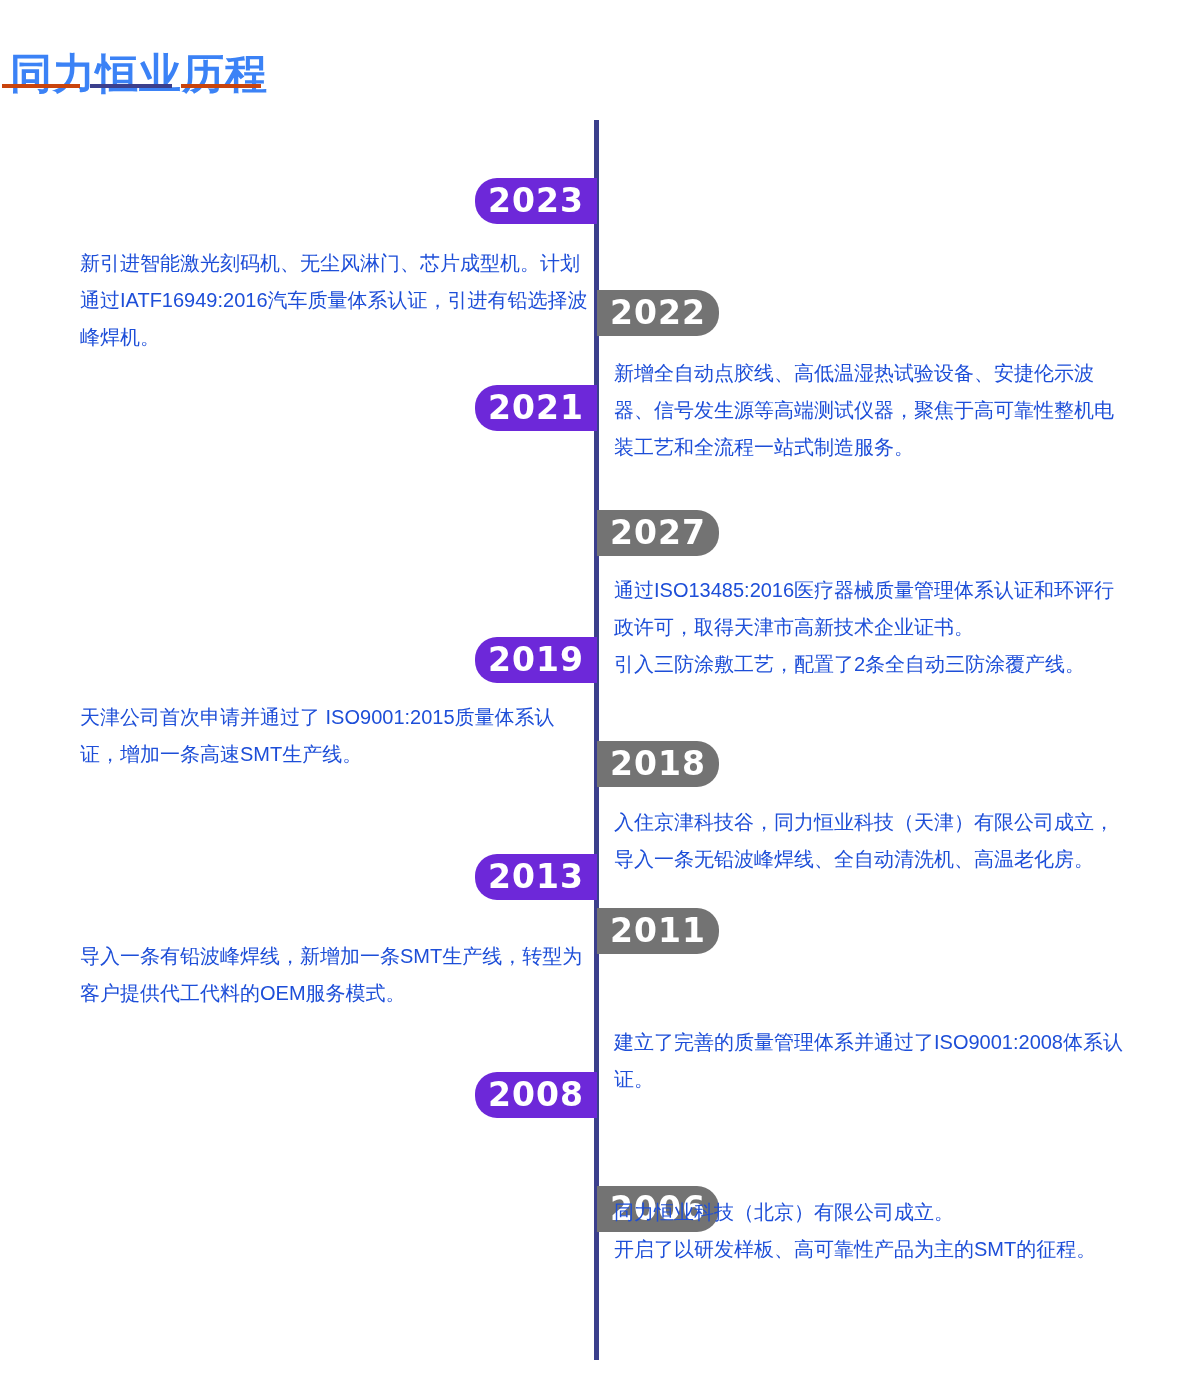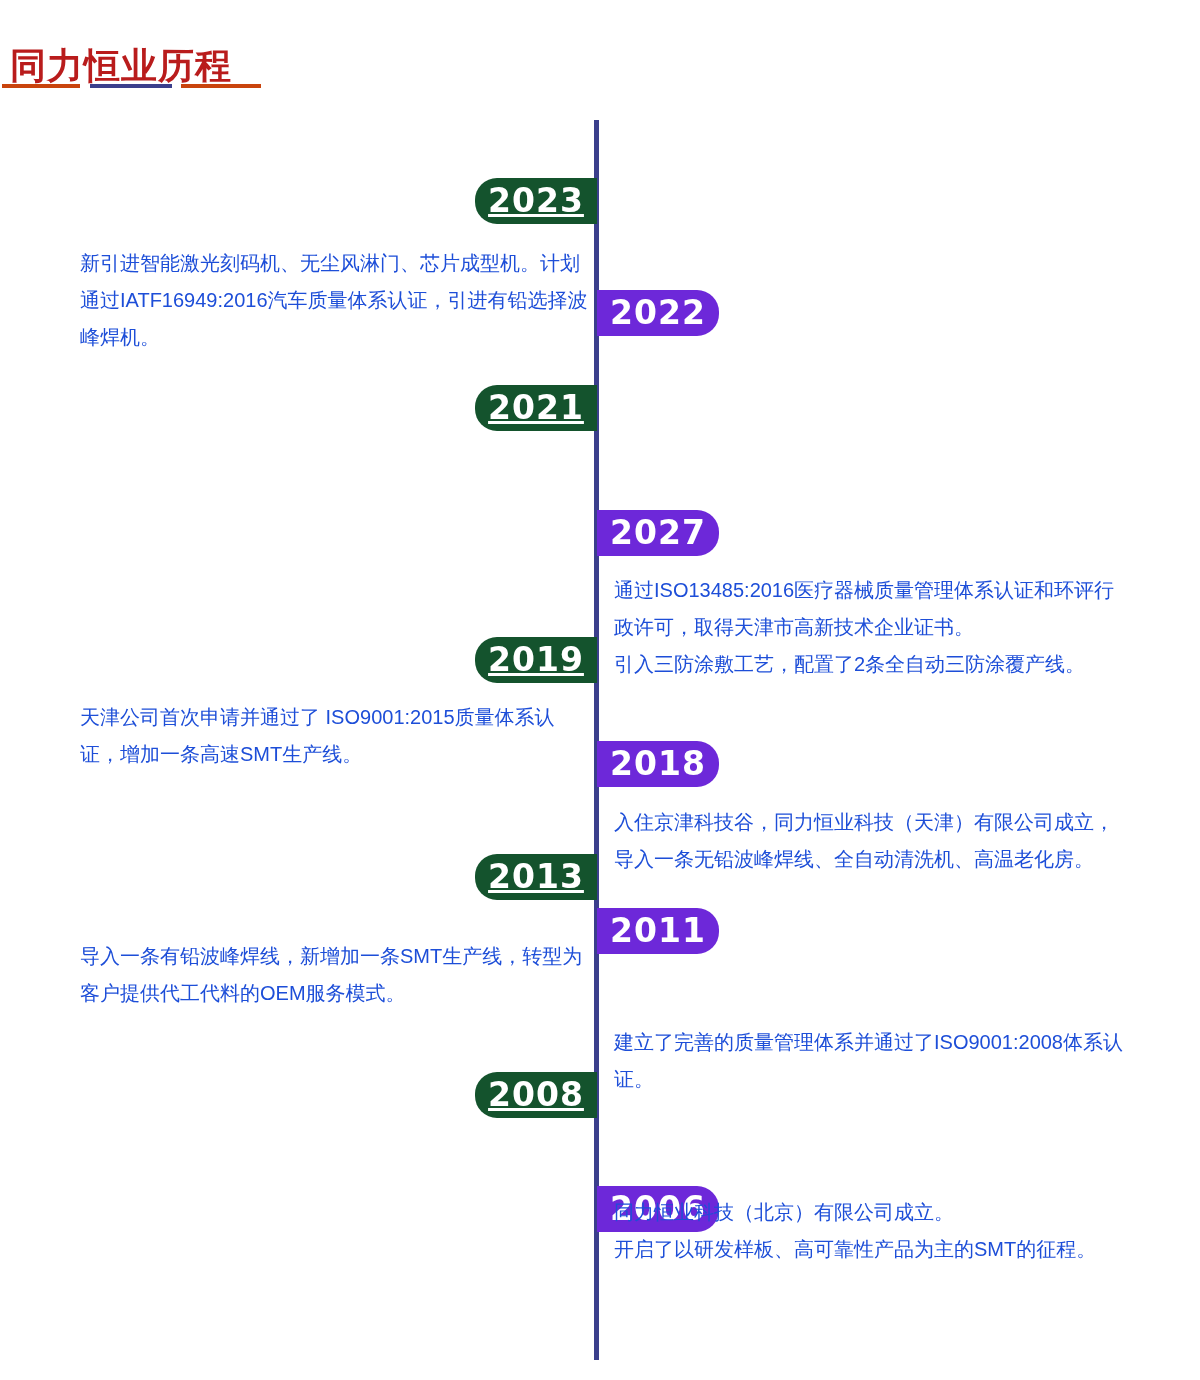--- a/index.html
+++ b/index.html
@@ -8,23 +8,23 @@
     width:1200px;
     height:1380px;
     background:#ffffff;
     overflow:hidden;
     font-family:"Liberation Sans","DejaVu Sans",sans-serif;
   }
   
   .page-title{
     position:absolute;
     left:10px; top:18px;
-    font-size:36px;
+    font-size:42px;
     font-weight:bold;
-    color:#b91c1c;
+    color:#3b82f6;
     letter-spacing:1px;
   }
   .title-rules{position:absolute; left:2px; top:84px; width:300px; height:4px;}
   .rule{position:absolute; top:0; height:4px;}
   .rule-1{left:0;   width:78px; background:#C9440D;}
   .rule-2{left:88px; width:82px; background:#3B3F8C;}
   .rule-3{left:179px;width:80px; background:#C9440D;}
   
   .spine{
     position:absolute;
@@ -40,27 +40,26 @@
     color:#ffffff;
     font-size:33px;
     font-weight:bold;
     line-height:46px;
     text-align:center;
     letter-spacing:1px;
     font-family:"DejaVu Sans","Liberation Sans",sans-serif;
   }
   .badge.left{
     right:603px;
-    background:#14532d;
+    background:#6d28d9;
     border-radius:22px 0 0 22px;
-    text-decoration:underline;
   }
   .badge.right{
     left:597px;
-    background:#6d28d9;
+    background:#737373;
     border-radius:0 22px 22px 0;
   }
   
   .desc{
     position:absolute;
     margin:0;
     font-size:20px;
     line-height:37px;
     color:#1d4ed8;
     white-space:pre-line;
@@ -90,20 +89,21 @@
     <span class="rule rule-2"></span>
     <span class="rule rule-3"></span>
   </div>
 
   <div class="spine"></div>
 
   <div class="badge left b-2023">2023</div>
   <p class="desc left t-2023">新引进智能激光刻码机、无尘风淋门、芯片成型机。计划通过IATF16949:2016汽车质量体系认证，引进有铅选择波峰焊机。</p>
 
   <div class="badge right b-2022">2022</div>
+  <p class="desc right t-2022">新增全自动点胶线、高低温湿热试验设备、安捷伦示波器、信号发生源等高端测试仪器，聚焦于高可靠性整机电装工艺和全流程一站式制造服务。</p>
 
   <div class="badge left b-2021">2021</div>
 
   <div class="badge right b-2020">2027</div>
   <p class="desc right t-2020">通过ISO13485:2016医疗器械质量管理体系认证和环评行政许可，取得天津市高新技术企业证书。
 引入三防涂敷工艺，配置了2条全自动三防涂覆产线。</p>
 
   <div class="badge left b-2019">2019</div>
   <p class="desc left t-2019">天津公司首次申请并通过了 ISO9001:2015质量体系认证，增加一条高速SMT生产线。</p>
 

